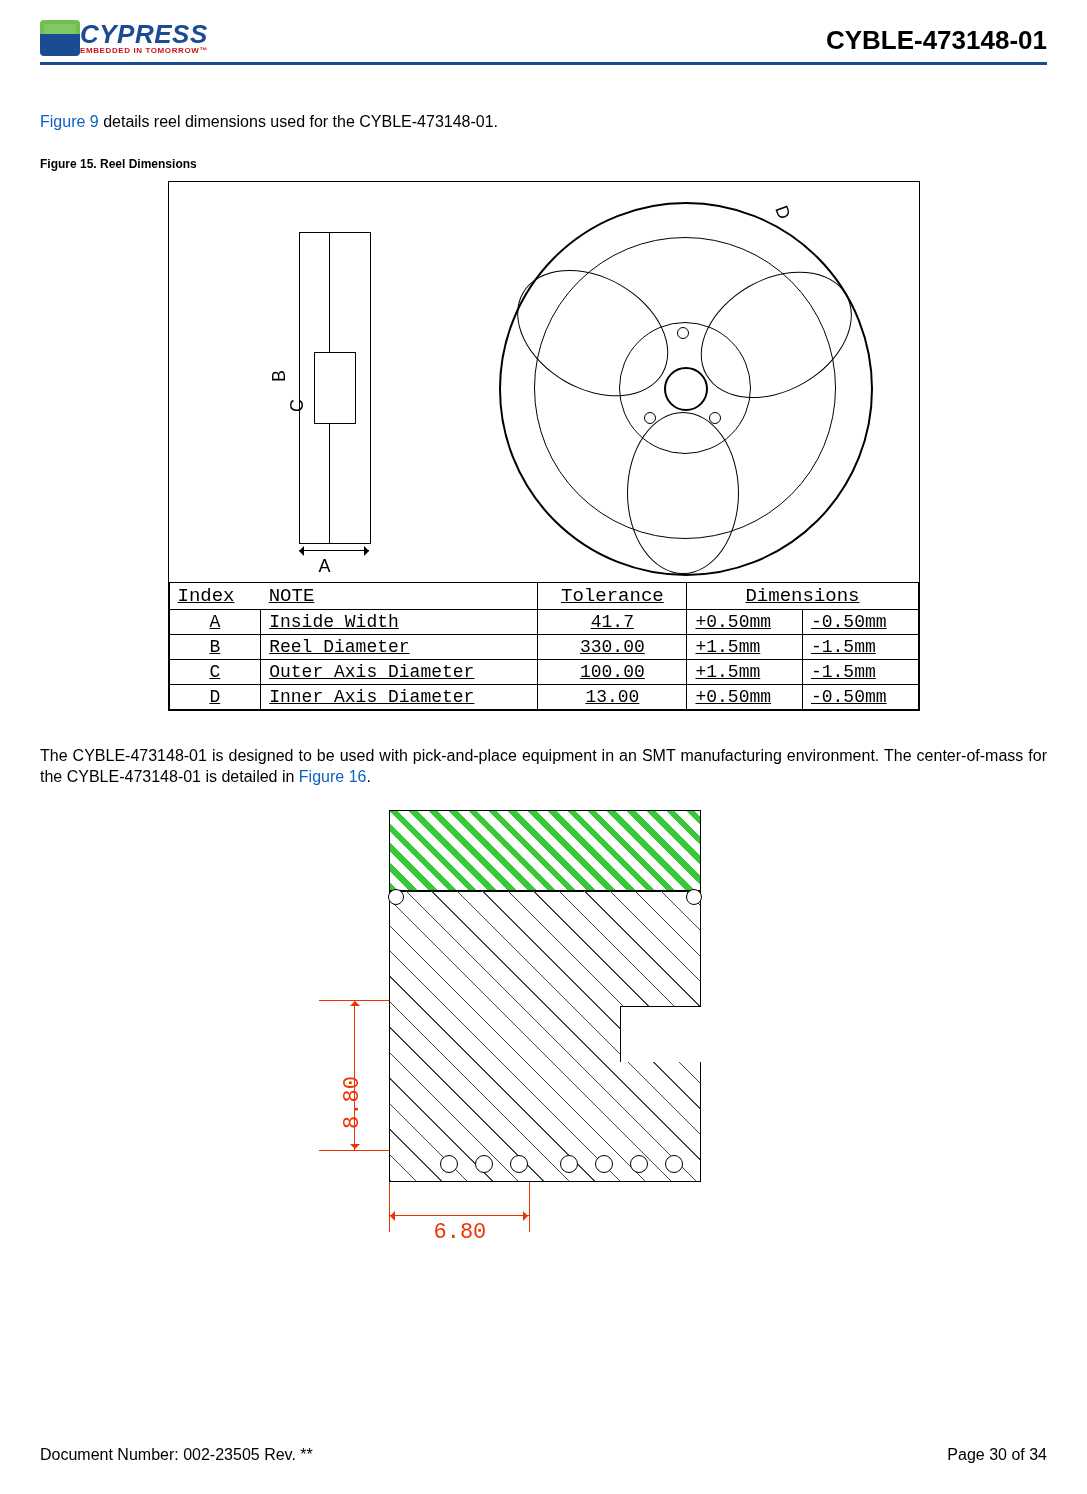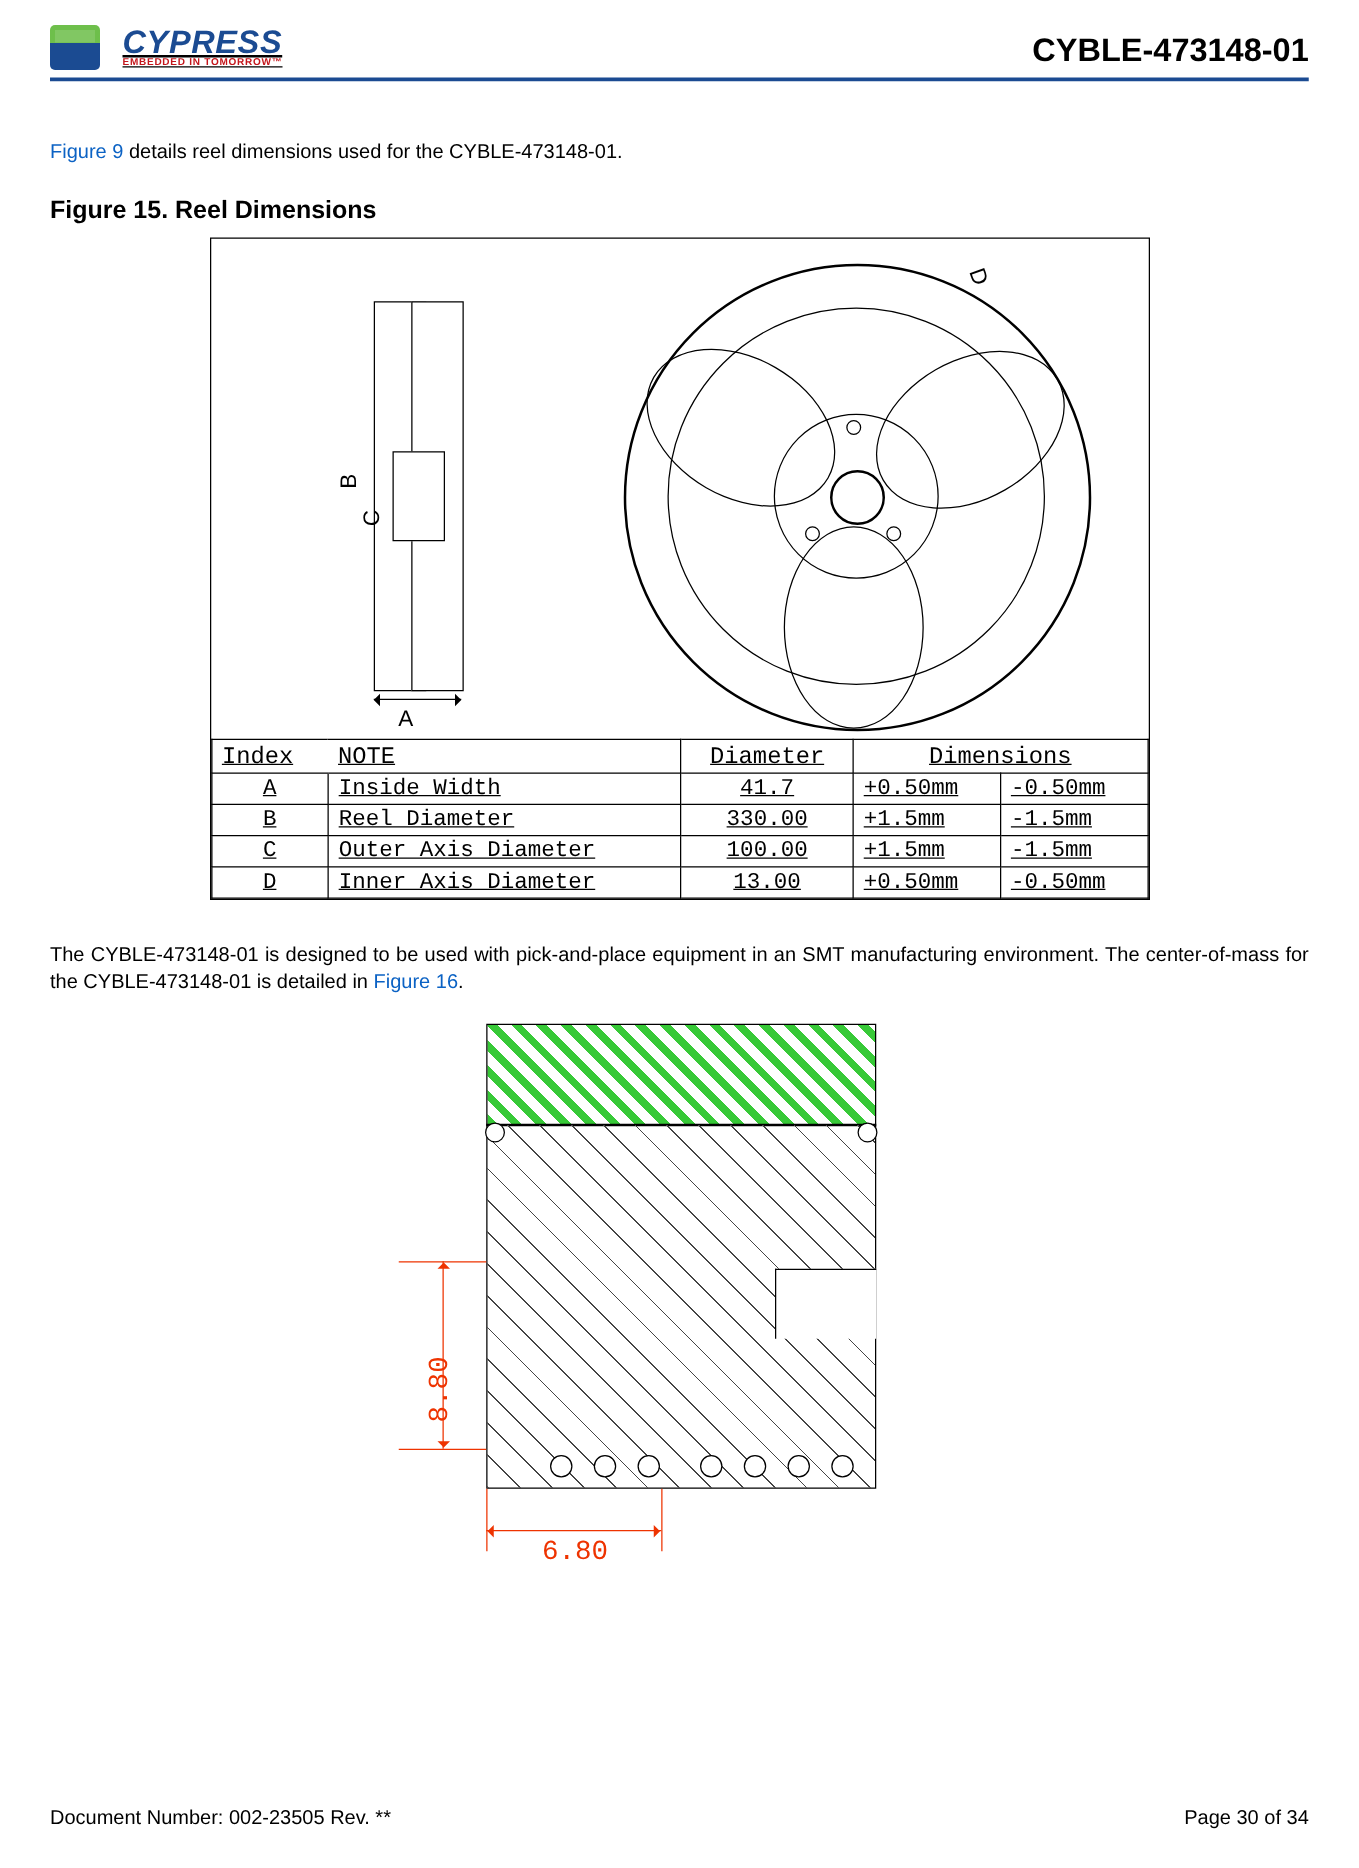--- a/index.html
+++ b/index.html
@@ -19,22 +19,22 @@
     flex-direction: column;
   }
   .header {
     display: flex;
     justify-content: space-between;
     align-items: flex-end;
     padding-bottom: 4px;
   }
   .logo {
     display: flex;
-    gap: 18px;
-    text-decoration: underline;
+    align-items: center;
+    gap: 0;
   }
   .logo-mark {
     width: 40px;
     height: 36px;
     background: linear-gradient(180deg, #6ebf4b 0%, #6ebf4b 40%, #1b4b92 40%, #1b4b92 100%);
     border-radius: 4px;
     position:relative;
   }
   .logo-mark::before{
     content:"";
@@ -71,21 +71,21 @@
   }
   .body-text {
     font-size: 16px;
     line-height: 1.35;
     text-align: justify;
   }
   .link {
     color: #0b62c4;
   }
   .fig-title {
-    font-size: 20px;
+    font-size: 12px;
     font-weight: 700;
     margin: 8px 0 10px 0;
   }
   .figure-wrap {
     display: flex;
     justify-content: center;
   }
   .fig15-box {
     border: 1.5px solid #000;
     width: 750px;
@@ -228,21 +228,21 @@
           <div class="c-pin" style="left:210px; top:210px;"></div>
           <div class="c-pin" style="left:145px; top:210px;"></div>
           <span class="labD">D</span>
         </div>
       </div>
       <table class="dim-table">
         <tbody>
             <tr class="hdr">
           <td style="border-right:none;">Index</td>
           <td style="border-left:none;margin-top:24px;">NOTE</td>
-          <td class="cent">Diameter</td>
+          <td class="cent">Tolerance</td>
           <td class="cent" colspan="2">Dimensions</td>
         </tr>
         <tr>
           <td class="cent">A</td>
           <td>Inside Width</td>
           <td class="cent">41.7</td>
           <td>+0.50mm</td>
           <td>-0.50mm</td>
         </tr>
         <tr>

